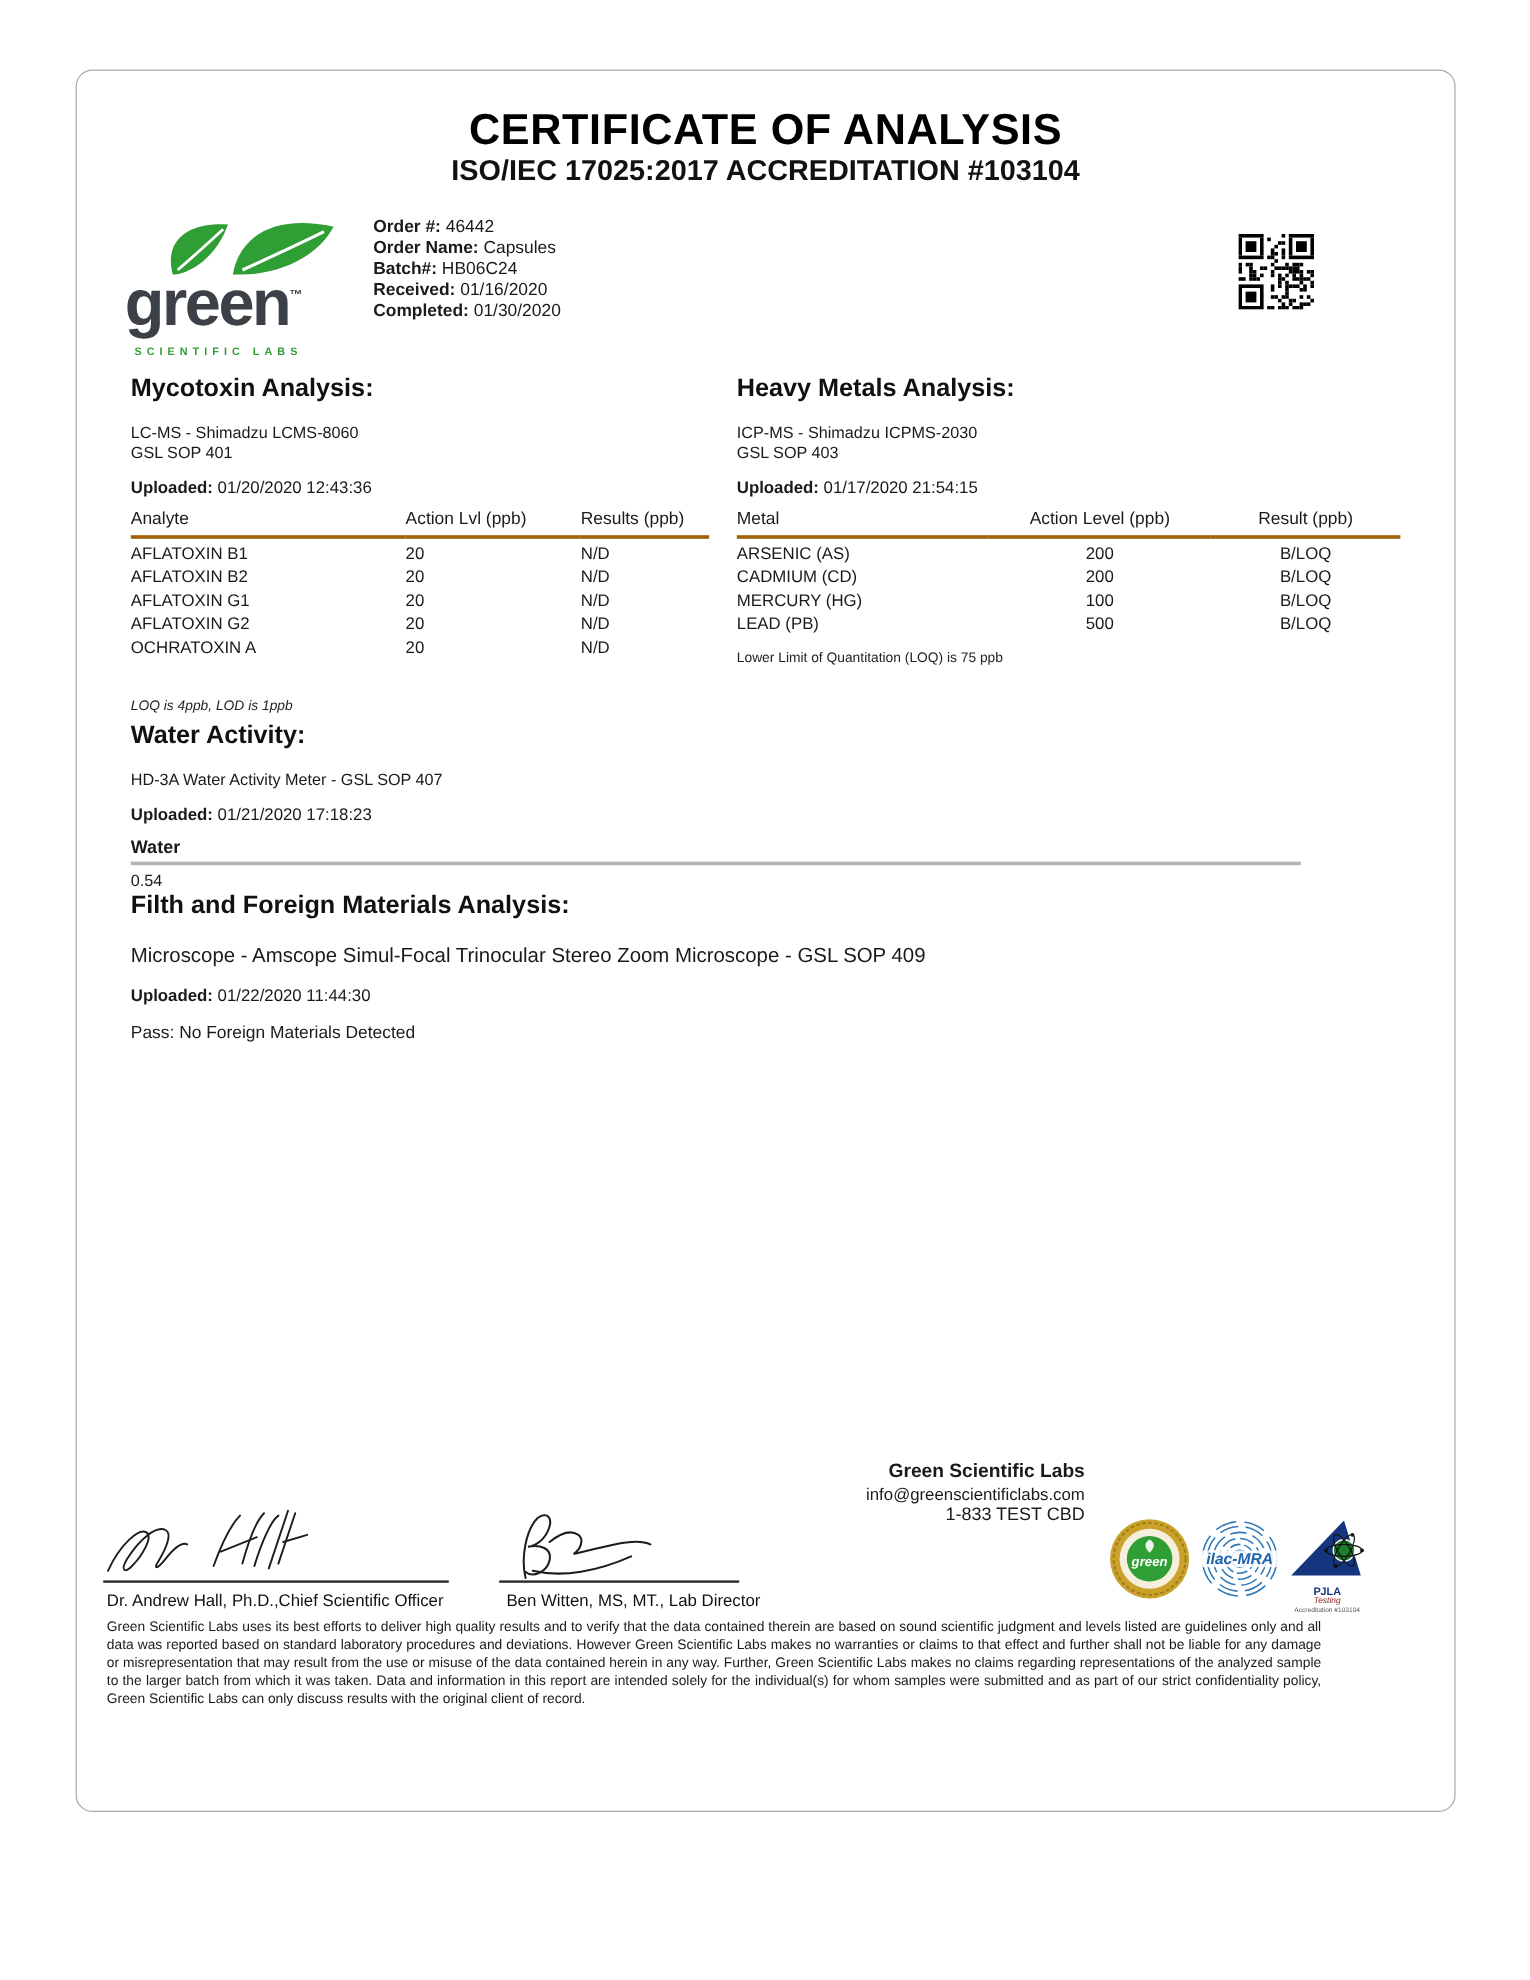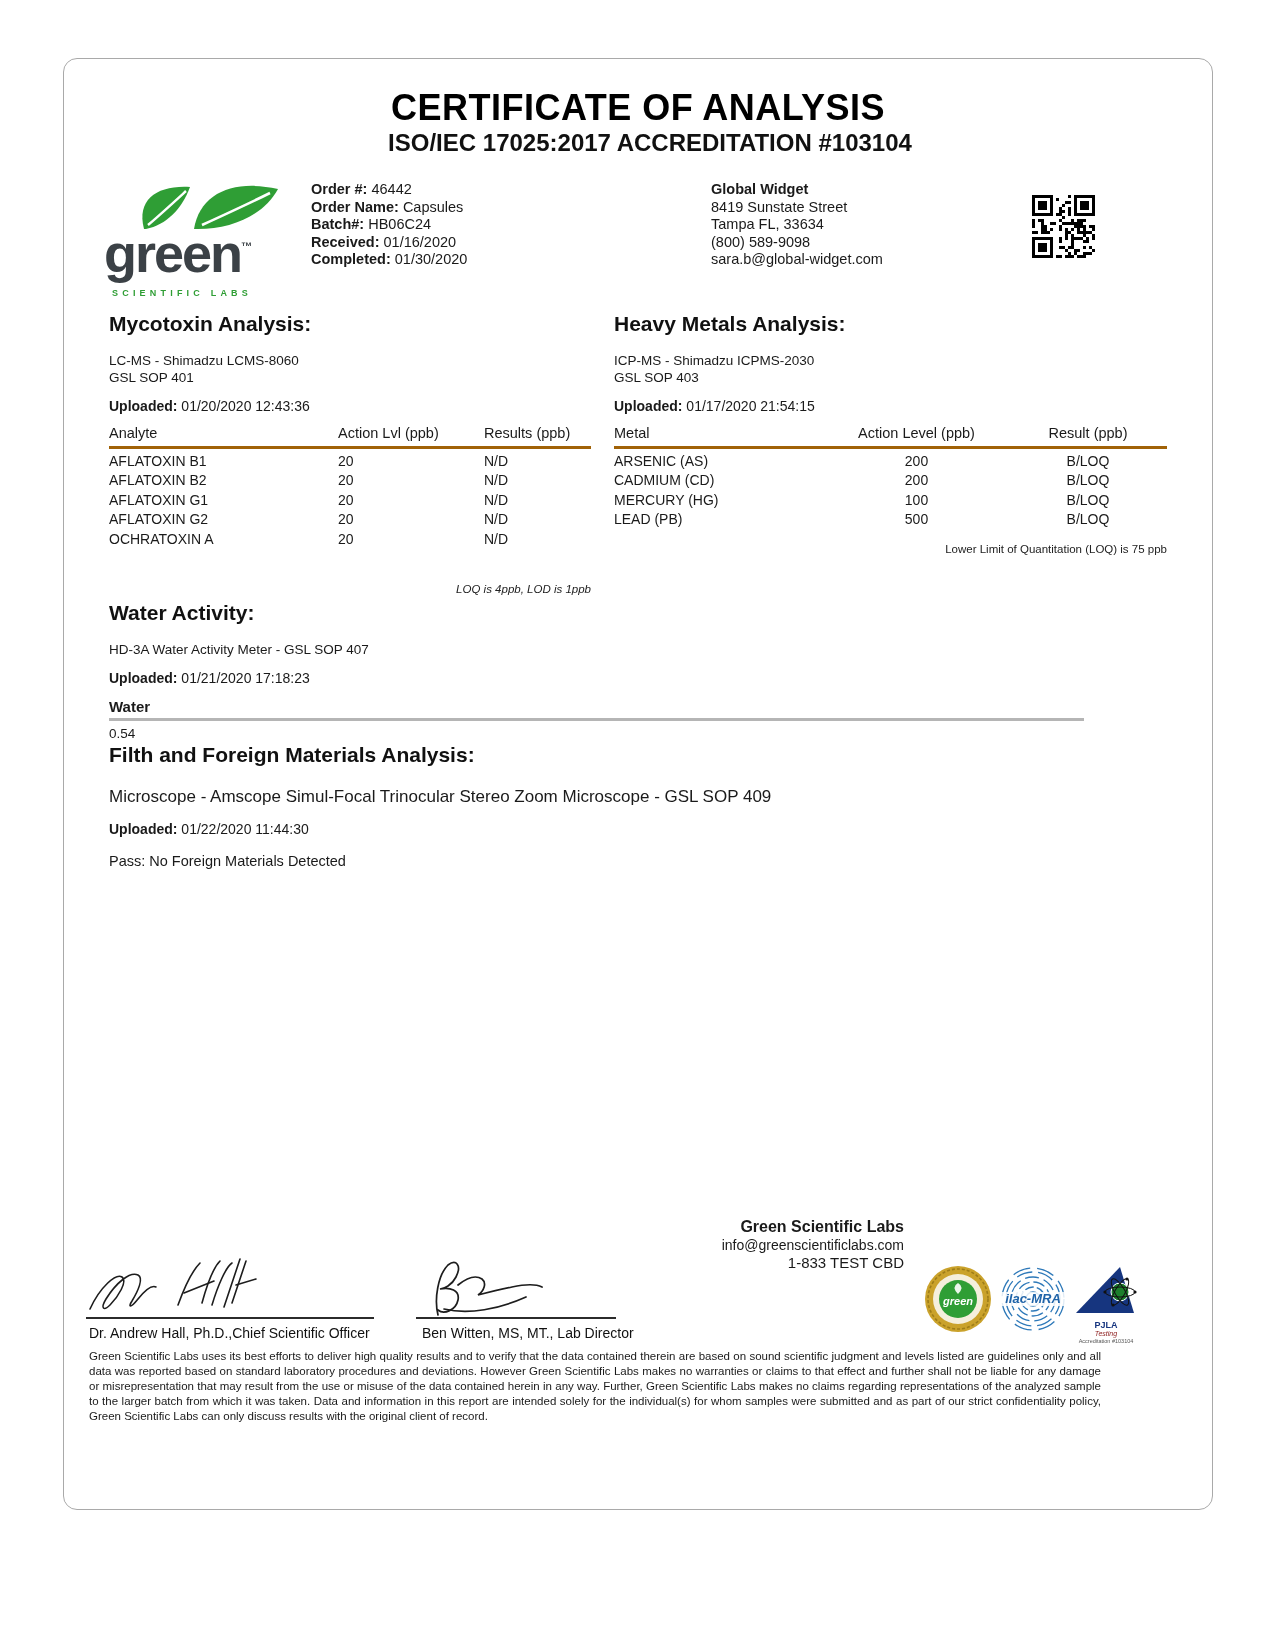--- a/index.html
+++ b/index.html
@@ -2,21 +2,21 @@
 <html><head>
 <meta charset="utf-8">
 <style>
   html,body{margin:0;padding:0;background:#fff;}
   body{width:1275px;height:1650px;position:relative;
        font-family:"Liberation Sans","DejaVu Sans",sans-serif;color:#1a1a1a;}
   .page{position:absolute;left:63px;top:58px;width:1148px;height:1450px;
         background:#fff;border:1px solid #a9a9a9;border-radius:14px;}
   .abs{position:absolute;}
   .doc-title{left:0;top:28px;width:100%;text-align:center;font-size:36px;font-weight:bold;color:#000000;letter-spacing:.5px;}
-  .doc-subtitle{left:12px;top:70px;width:100%;text-align:center;font-size:24px;font-weight:bold;color:#111;}
+  .doc-subtitle{left:0;top:70px;width:100%;text-align:center;font-size:24px;font-weight:bold;color:#111;}
   
   .logo{left:40px;top:124px;width:200px;}
   .logo-leaves{display:block;margin-left:14px;margin-bottom:-8px;}
   .logo-word{font-size:54px;font-weight:bold;color:#3b4146;letter-spacing:-2px;line-height:50px;}
   .logo-tm{font-size:11px;vertical-align:22px;letter-spacing:0;color:#3b4146;}
   .logo-tag{font-size:9px;color:#2f9e35;letter-spacing:4.2px;margin-top:10px;margin-left:8px;font-weight:bold;}
   
   .info{font-size:14.5px;line-height:17.5px;}
   .order-block{left:247px;top:122px;}
   .client-block{left:647px;top:122px;}
@@ -27,21 +27,21 @@
   .col-right{left:550px;top:253px;width:553px;}
   h2{font-size:21px;font-weight:bold;margin:0;color:#111;}
   .method{margin-top:16px;font-size:13.5px;line-height:17px;}
   .uploaded{margin-top:12px;font-size:14px;}
   .tbl{margin-top:9px;display:grid;font-size:14px;}
   .tbl-myco{grid-template-columns:229px 146px 1fr;}
   .tbl-hm{grid-template-columns:210px 185px 1fr;}
   .tbl .hdr{font-size:14.5px;font-weight:normal;padding:2px 0 5px 0;border-bottom:3px solid #a16207;margin-bottom:2px;}
   .tbl .cell{padding:1.5px 0;line-height:16.5px;}
   .tbl-hm .c2,.tbl-hm .c3{text-align:center;}
-  .note{font-size:11.5px;color:#222;text-align:right;}
+  .note{font-size:11.5px;color:#222;}
   .note-myco{margin-top:34px;font-style:italic;}
   .note-hm{margin-top:14px;}
   
   .water-block{left:45px;top:542px;width:975px;}
   .water-col{margin-top:12px;font-size:15px;font-weight:bold;border-bottom:3px solid #b5b5b5;padding-bottom:3px;}
   .water-val{margin-top:5px;font-size:13.5px;}
   
   .filth-block{left:45px;top:684px;width:1010px;}
   .filth-method{margin-top:20px;font-size:17px;}
   .filth-up{margin-top:14px;font-size:14px;}
@@ -87,27 +87,20 @@
   </div>
 
   <div class="abs info order-block">
     <div><span class="b">Order #:</span> <span>46442</span></div>
     <div><span class="b">Order Name:</span> <span>Capsules</span></div>
     <div><span class="b">Batch#:</span> <span>HB06C24</span></div>
     <div><span class="b">Received:</span> <span>01/16/2020</span></div>
     <div><span class="b">Completed:</span> <span>01/30/2020</span></div>
   </div>
 
-  <div class="abs info client-block">
-    <div class="b">Global Widget</div>
-    <div>8419 Sunstate Street</div>
-    <div>Tampa FL, 33634</div>
-    <div>(800) 589-9098</div>
-    <div>sara.b@global-widget.com</div>
-  </div>
 
   <div class="abs qr"><svg width="63" height="63">
         <rect x="0" y="0" width="21" height="3" fill="#000"></rect>
         <rect x="0" y="18" width="21" height="3" fill="#000"></rect>
         <rect x="0" y="3" width="3" height="15" fill="#000"></rect>
         <rect x="18" y="3" width="3" height="15" fill="#000"></rect>
         <rect x="6" y="6" width="9" height="9" fill="#000"></rect>
         <rect x="42" y="0" width="21" height="3" fill="#000"></rect>
         <rect x="42" y="18" width="21" height="3" fill="#000"></rect>
         <rect x="42" y="3" width="3" height="15" fill="#000"></rect>

